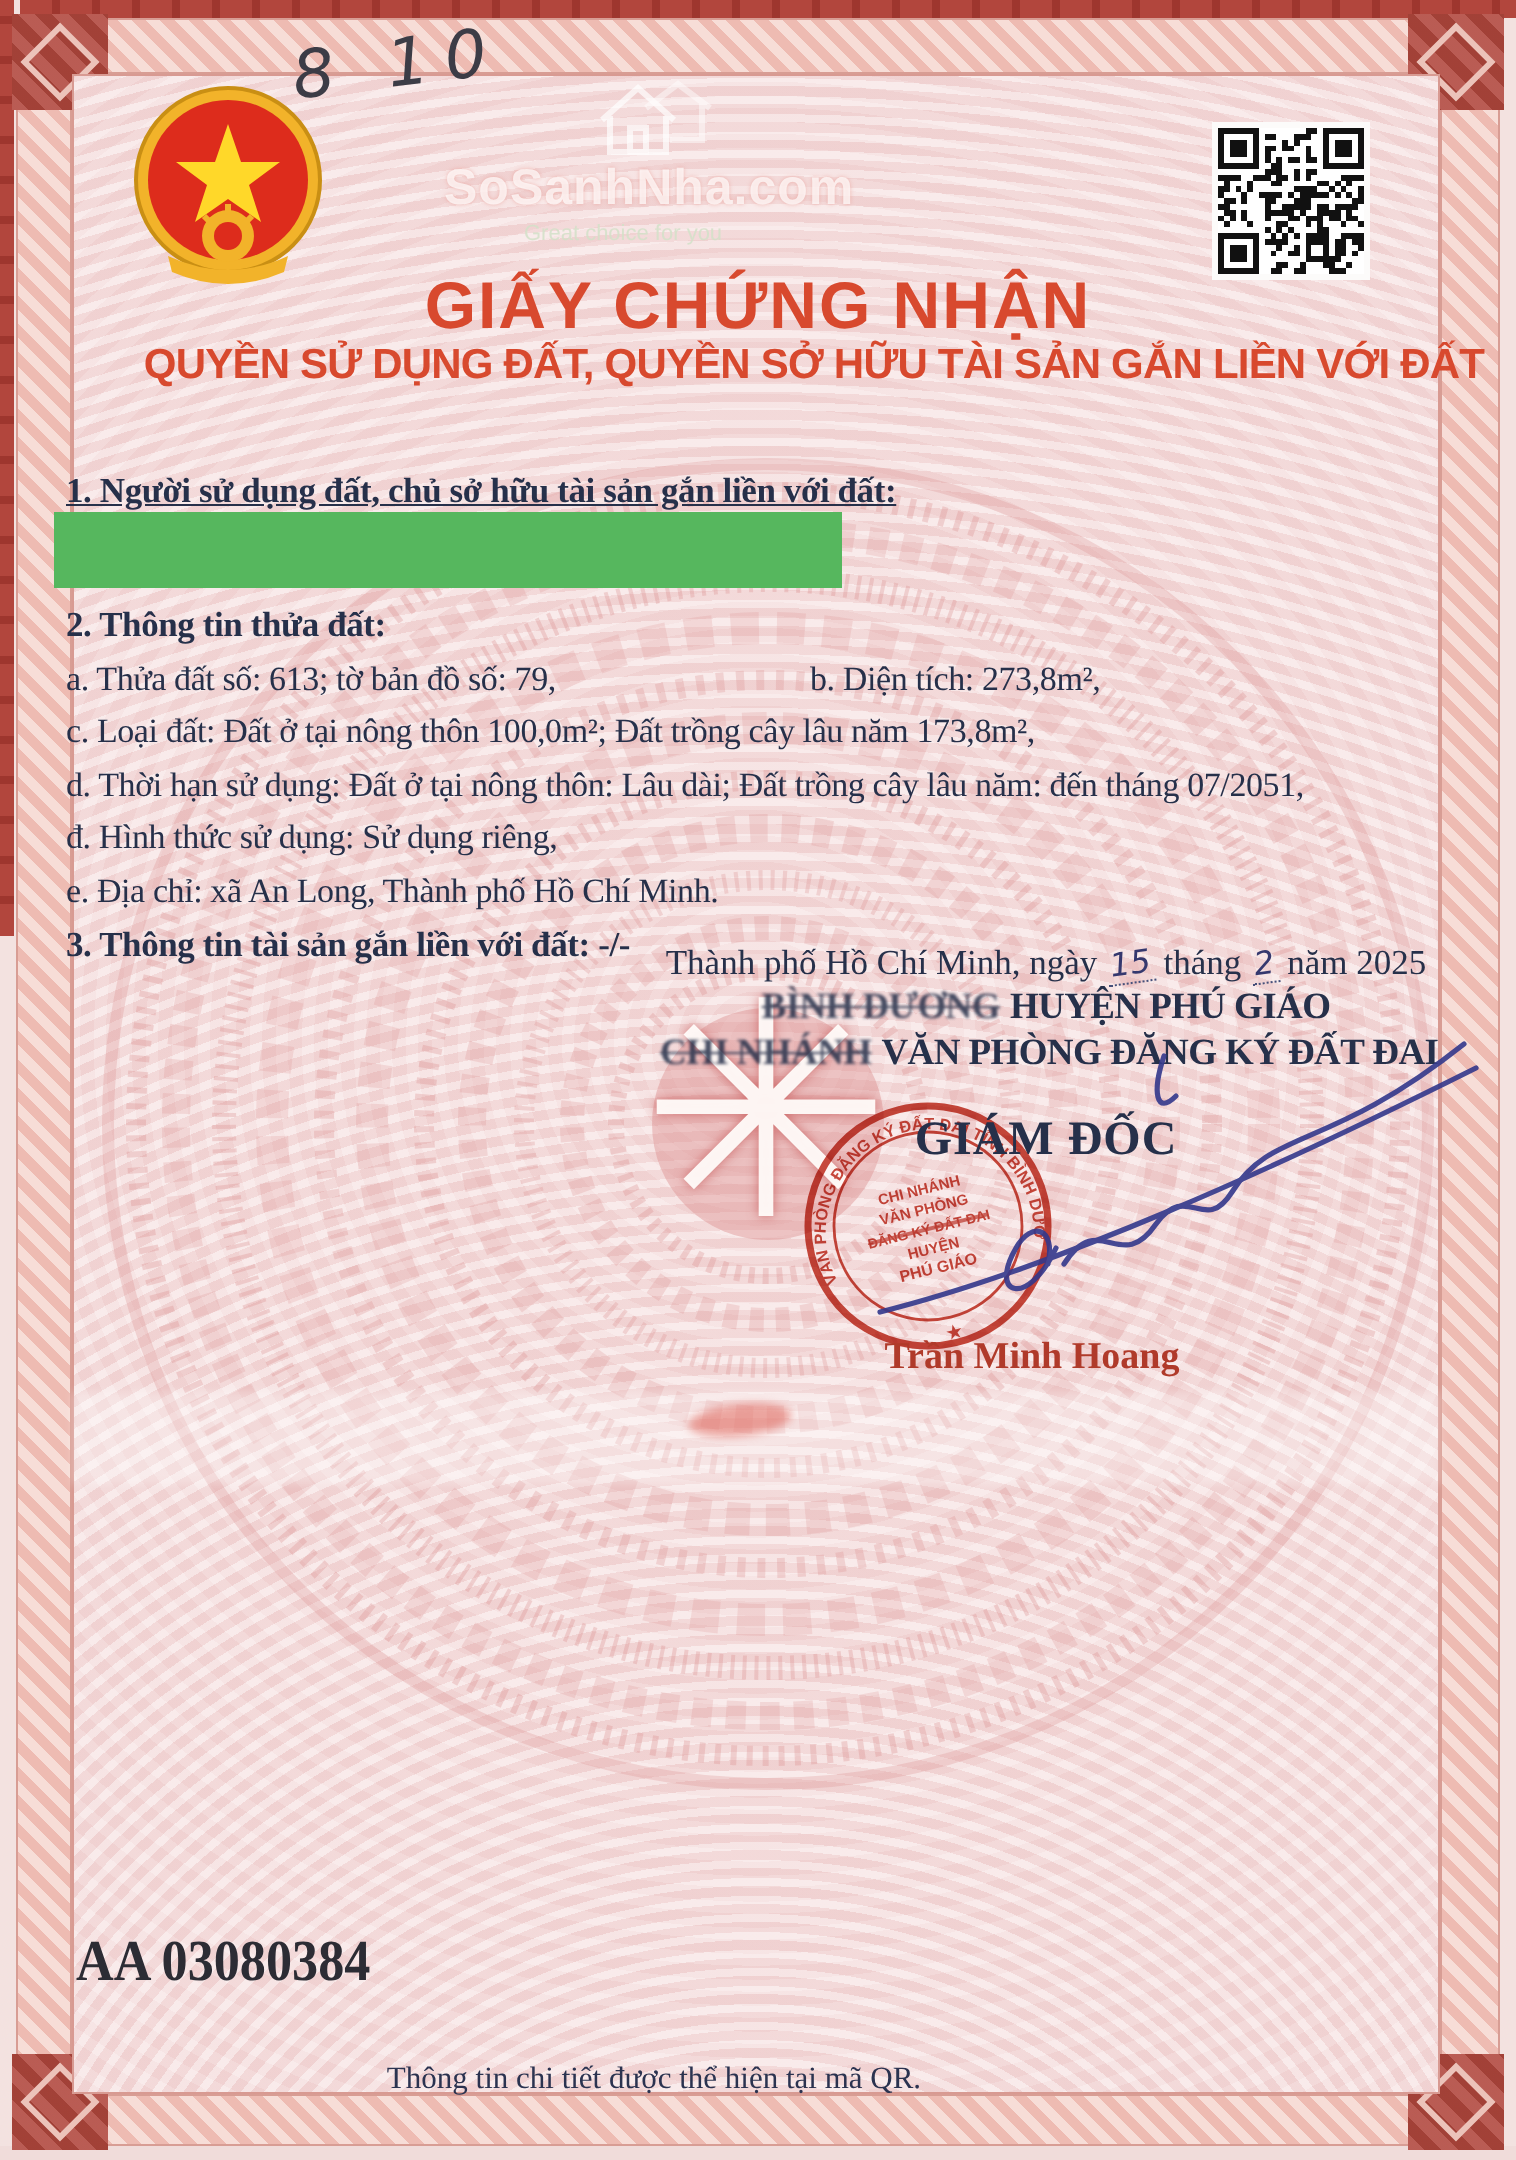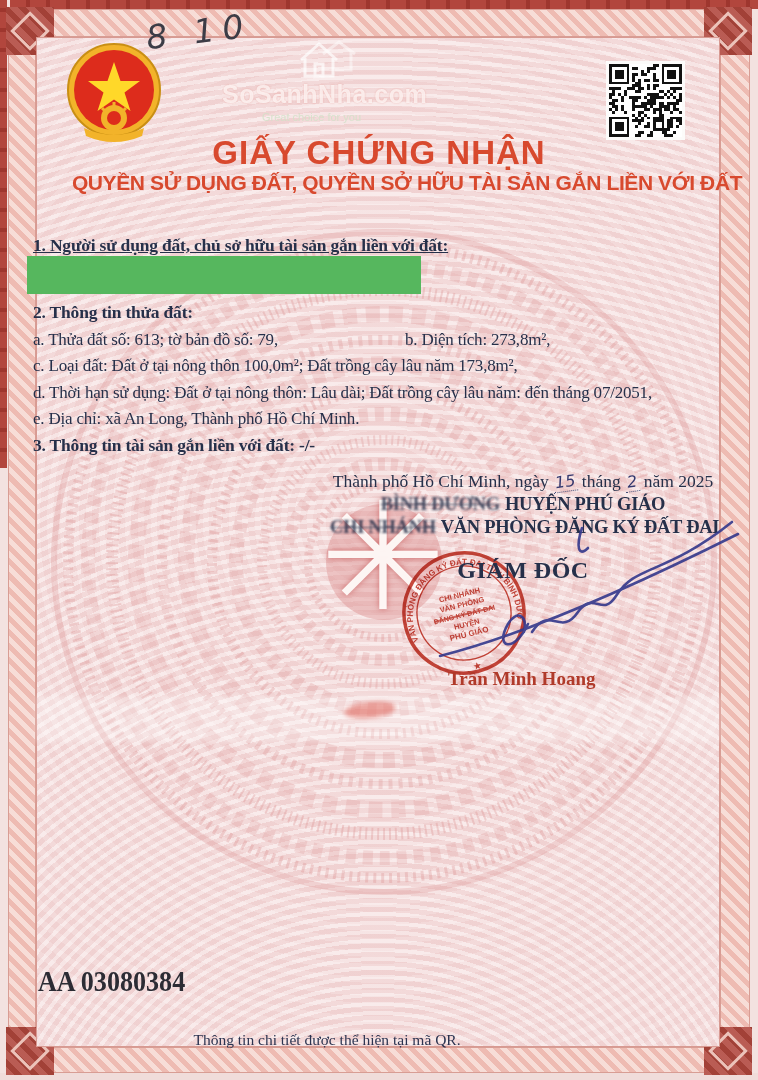--- a/index.html
+++ b/index.html
@@ -83,21 +83,21 @@
   
   .issue{position:absolute;left:330px;top:471px;width:386px;text-align:center;
     color:var(--body-navy,#26304a);z-index:6;}
   .dateline{font-size:17.5px;white-space:nowrap;}
   .hw{font-family:"DejaVu Sans",sans-serif;font-style:italic;color:#35386e;
     display:inline-block;transform:rotate(-8deg);border-bottom:1.5px dotted #46507a;
     padding:0 2px;font-size:16px;}
   .office{font-weight:bold;font-size:18.5px;margin-top:2px;white-space:nowrap;letter-spacing:-0.3px;}
   .struck{text-decoration:line-through;filter:blur(0.8px);opacity:.85;margin-right:5px;}
   .role{font-weight:bold;font-size:24px;margin-top:19px;letter-spacing:.5px;}
-  .signer{position:absolute;left:448px;top:668px;width:200px;
+  .signer{position:absolute;left:416px;top:668px;width:200px;text-align:center;
     font-weight:bold;font-size:19px;color:#b03a2a;z-index:7;}
   .smudge{position:absolute;left:344px;top:702px;width:52px;height:16px;border-radius:50%;
     background:rgba(222,90,78,.5);filter:blur(2px);transform:rotate(-6deg);}
 
   .stamp{position:absolute;left:398px;top:547px;width:132px;height:132px;z-index:5;
     mix-blend-mode:multiply;opacity:.92;}
   .sig{position:absolute;left:432px;top:492px;width:312px;height:172px;z-index:6;}
 
   
   .serial{position:absolute;left:38px;top:965px;font-weight:bold;font-size:29px;
@@ -395,20 +395,21 @@
   <div class="content">
     <div class="h u">1. Người sử dụng đất, chủ sở hữu tài sản gắn liền với đất:</div>
     <div class="redaction"></div>
     <div class="h h2m">2. Thông tin thửa đất:</div>
     <div class="line">
       <span>a. Thửa đất số: 613; tờ bản đồ số: 79,</span>
       <span class="right-part">b. Diện tích: 273,8m²,</span>
     </div>
     <div class="line">c. Loại đất: Đất ở tại nông thôn 100,0m²; Đất trồng cây lâu năm 173,8m²,</div>
     <div class="line">d. Thời hạn sử dụng: Đất ở tại nông thôn: Lâu dài; Đất trồng cây lâu năm: đến tháng 07/2051,</div>
+    <div class="line">đ. Hình thức sử dụng: Sử dụng riêng,</div>
     <div class="line">e. Địa chỉ: xã An Long, Thành phố Hồ Chí Minh.</div>
     <div class="h h3m">3. Thông tin tài sản gắn liền với đất: -/-</div>
   </div>
 
   <div class="issue">
     <div class="dateline">
       <span>Thành phố Hồ Chí Minh, ngày</span>
       <span class="hw">15</span>
       <span>tháng</span>
       <span class="hw">2</span>

